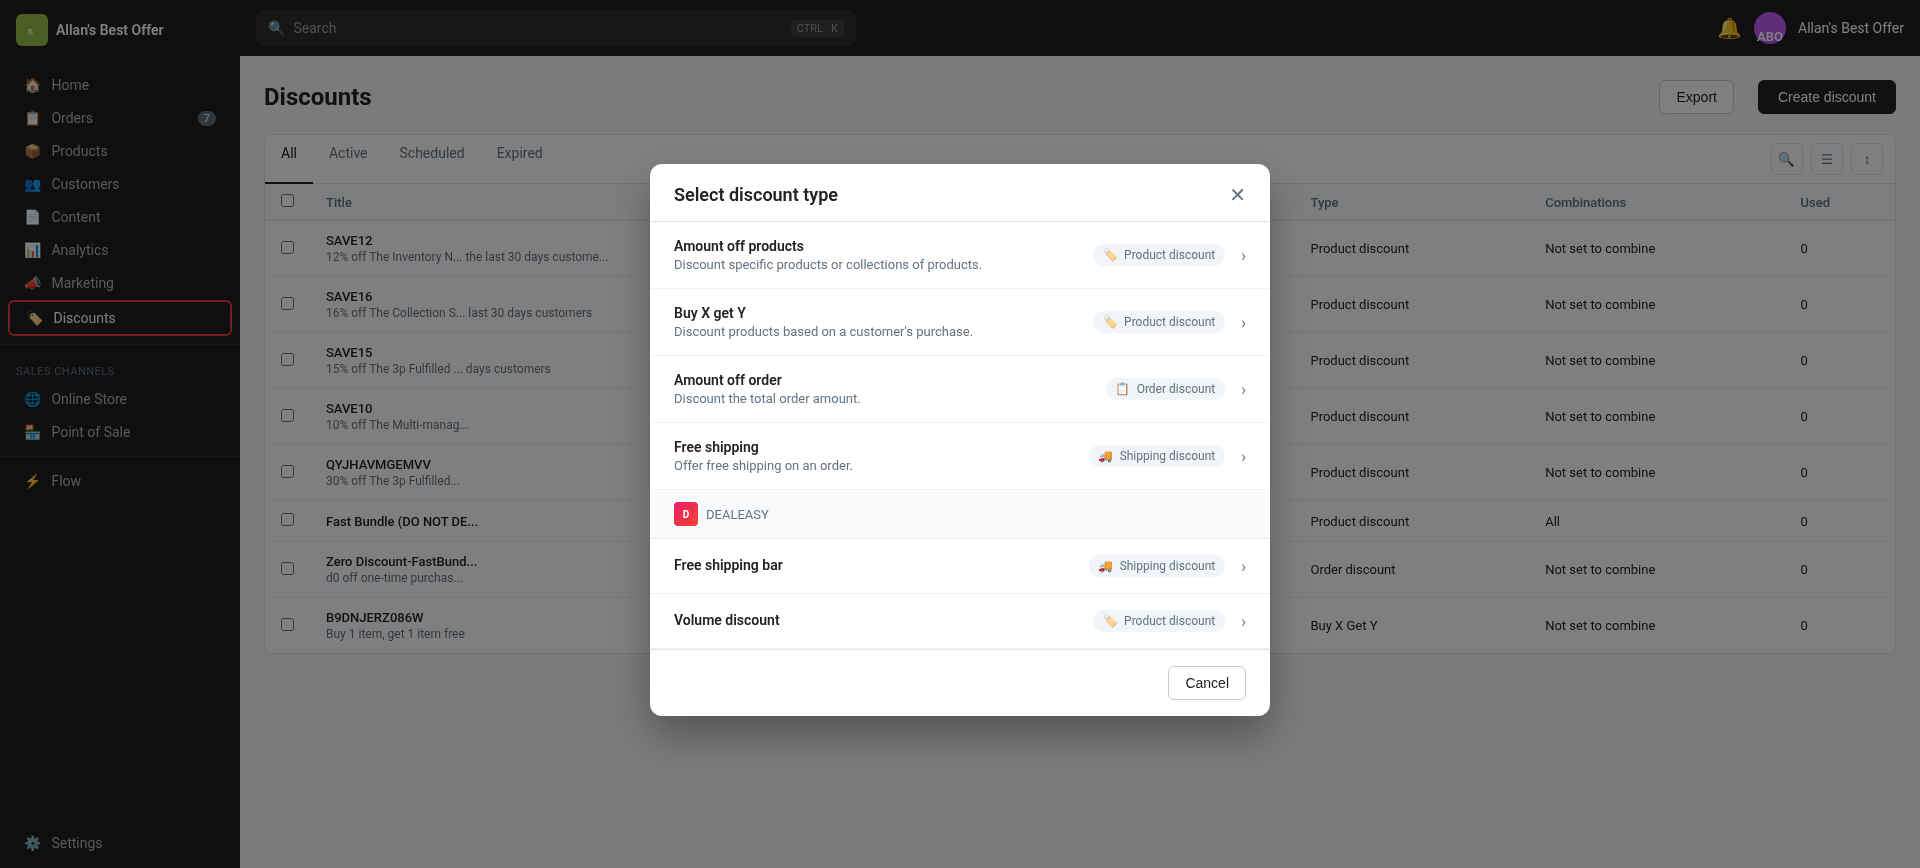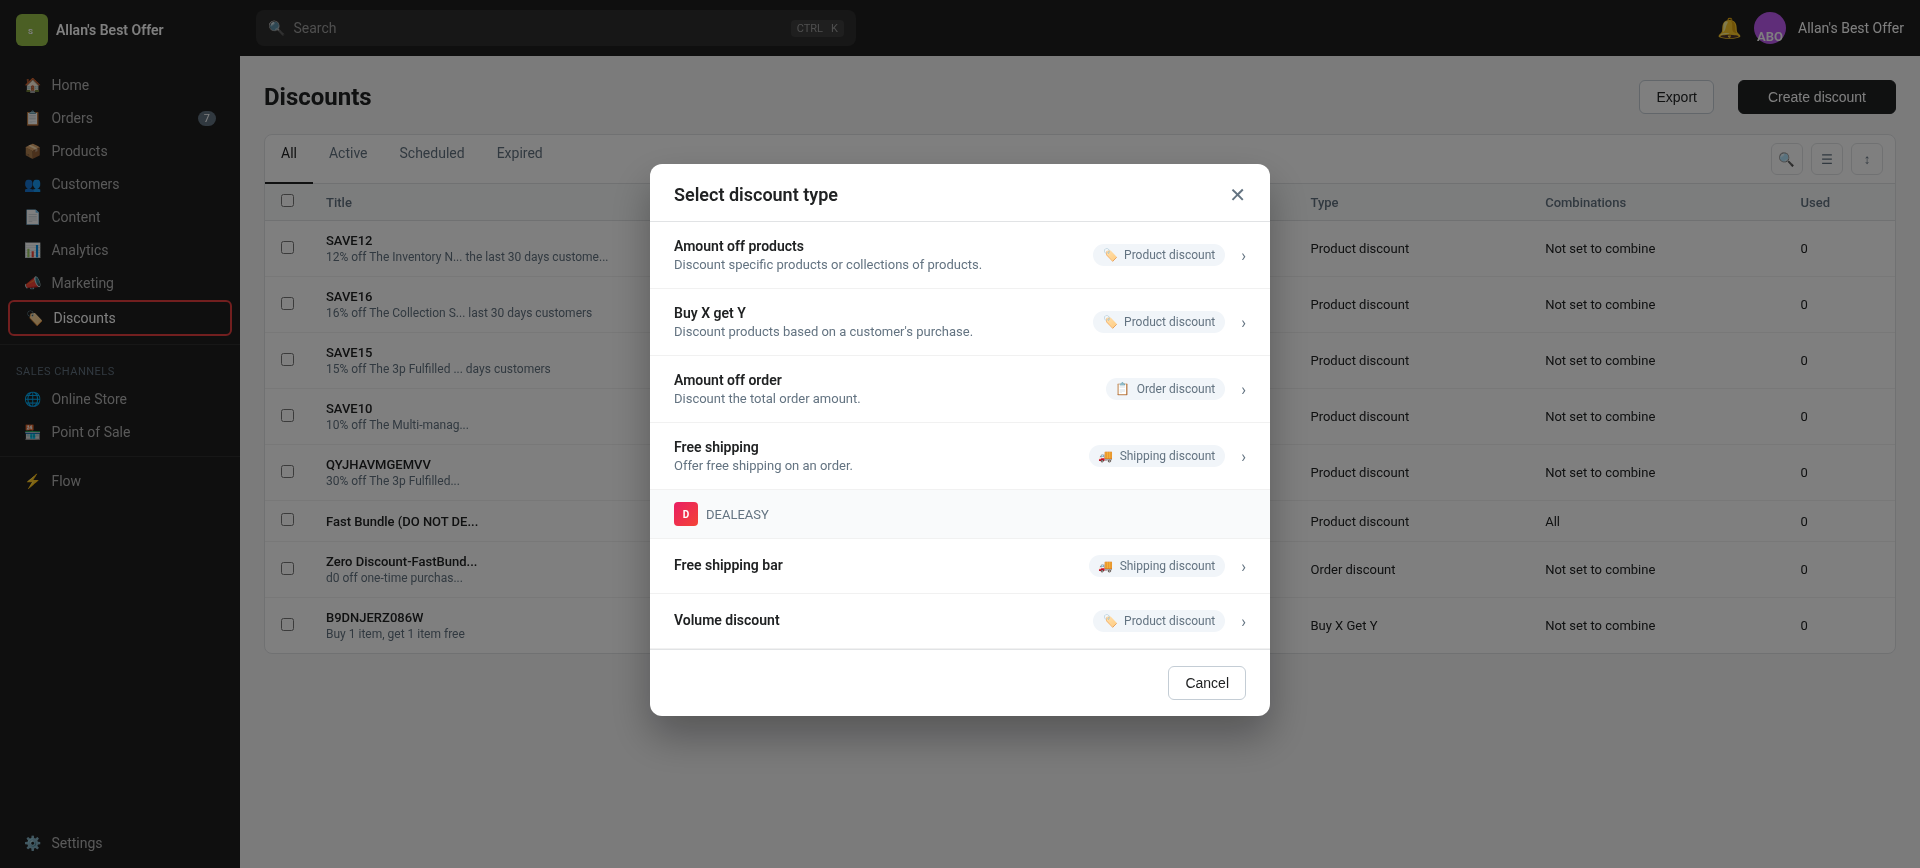--- a/index.html
+++ b/index.html
@@ -139,21 +139,21 @@
     }
     .page-title { font-size: 24px; font-weight: 700; color: #202223; }
     .page-actions { display: flex; gap: 24px; }
     .btn-secondary {
       background: #fff; border: 1px solid #c4cdd5;
       border-radius: 6px; padding: 8px 16px;
       font-size: 14px; color: #202223; cursor: pointer;
     }
     .btn-primary {
       background: #202223; border: 1px solid #202223;
-      border-radius: 6px; padding: 8px 29px;
+      border-radius: 6px; padding: 8px 19px;
       font-size: 14px; color: #fff; cursor: pointer;
     }
 
     
     .tabs { display: flex; gap: 0; border-bottom: 1px solid #e1e3e5; margin-bottom: 0; }
     .tab {
       padding: 10px 16px; font-size: 14px; color: #637381;
       cursor: pointer; border-bottom: 2px solid transparent; margin-bottom: -1px;
     }
     .tab.active { color: #202223; border-bottom-color: #202223; }

